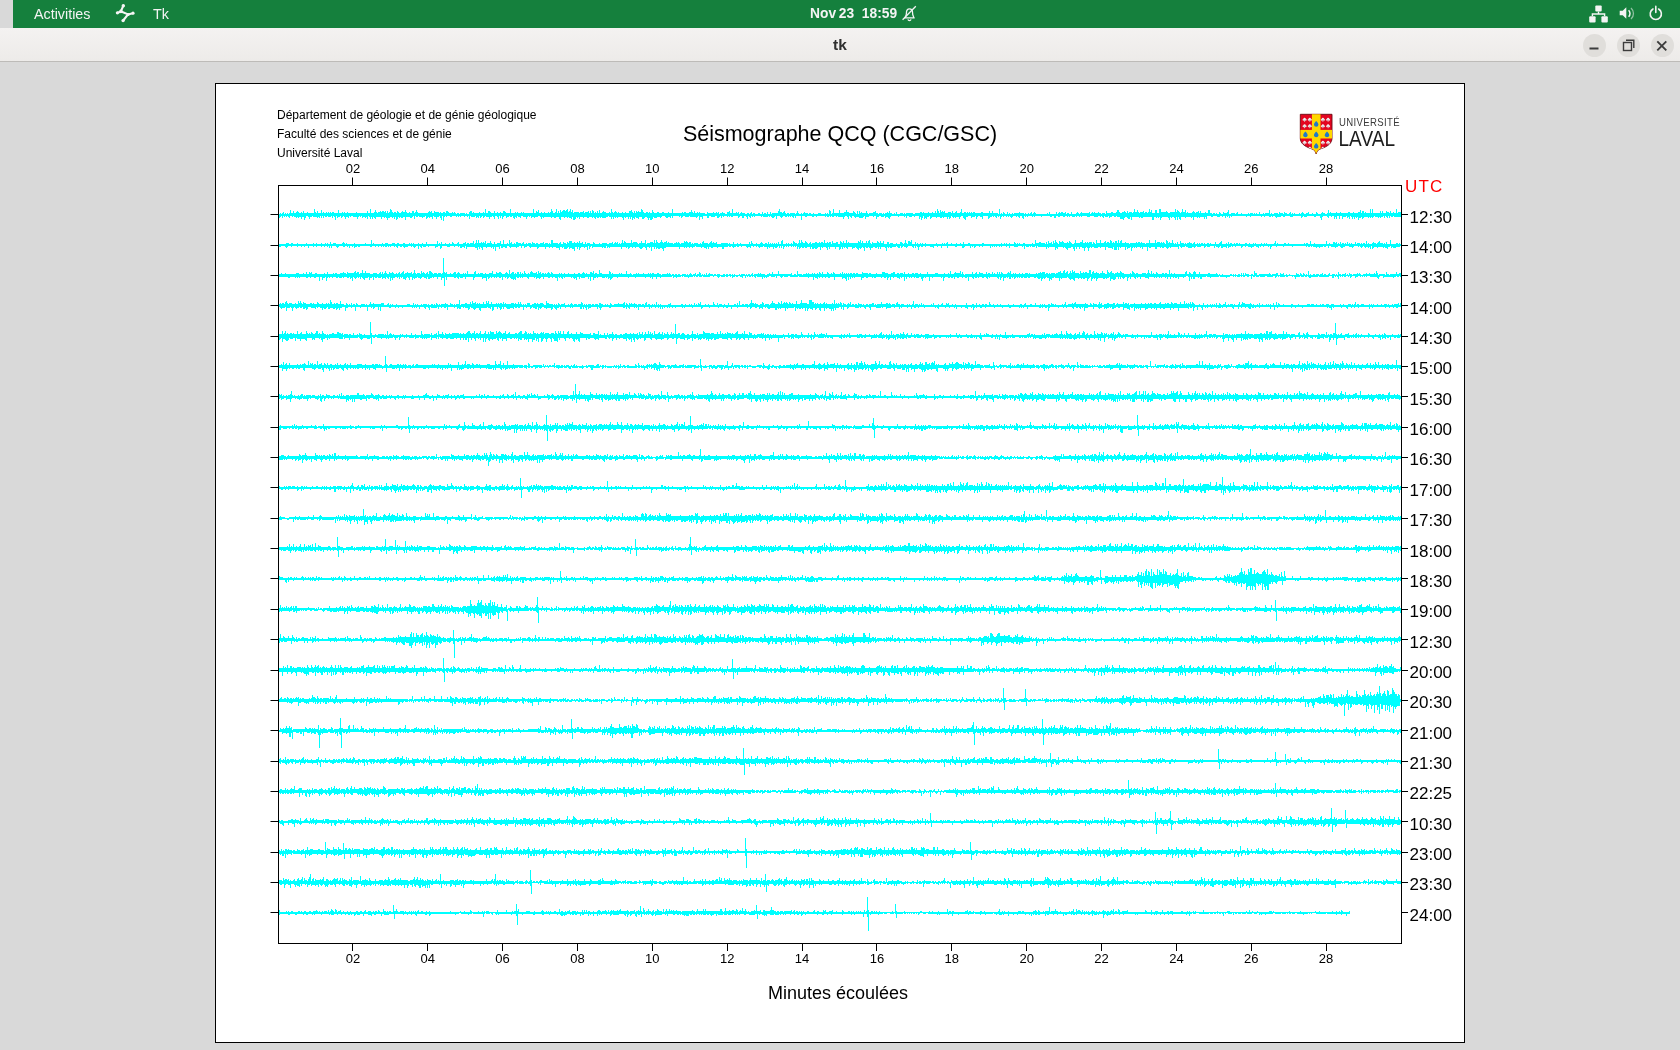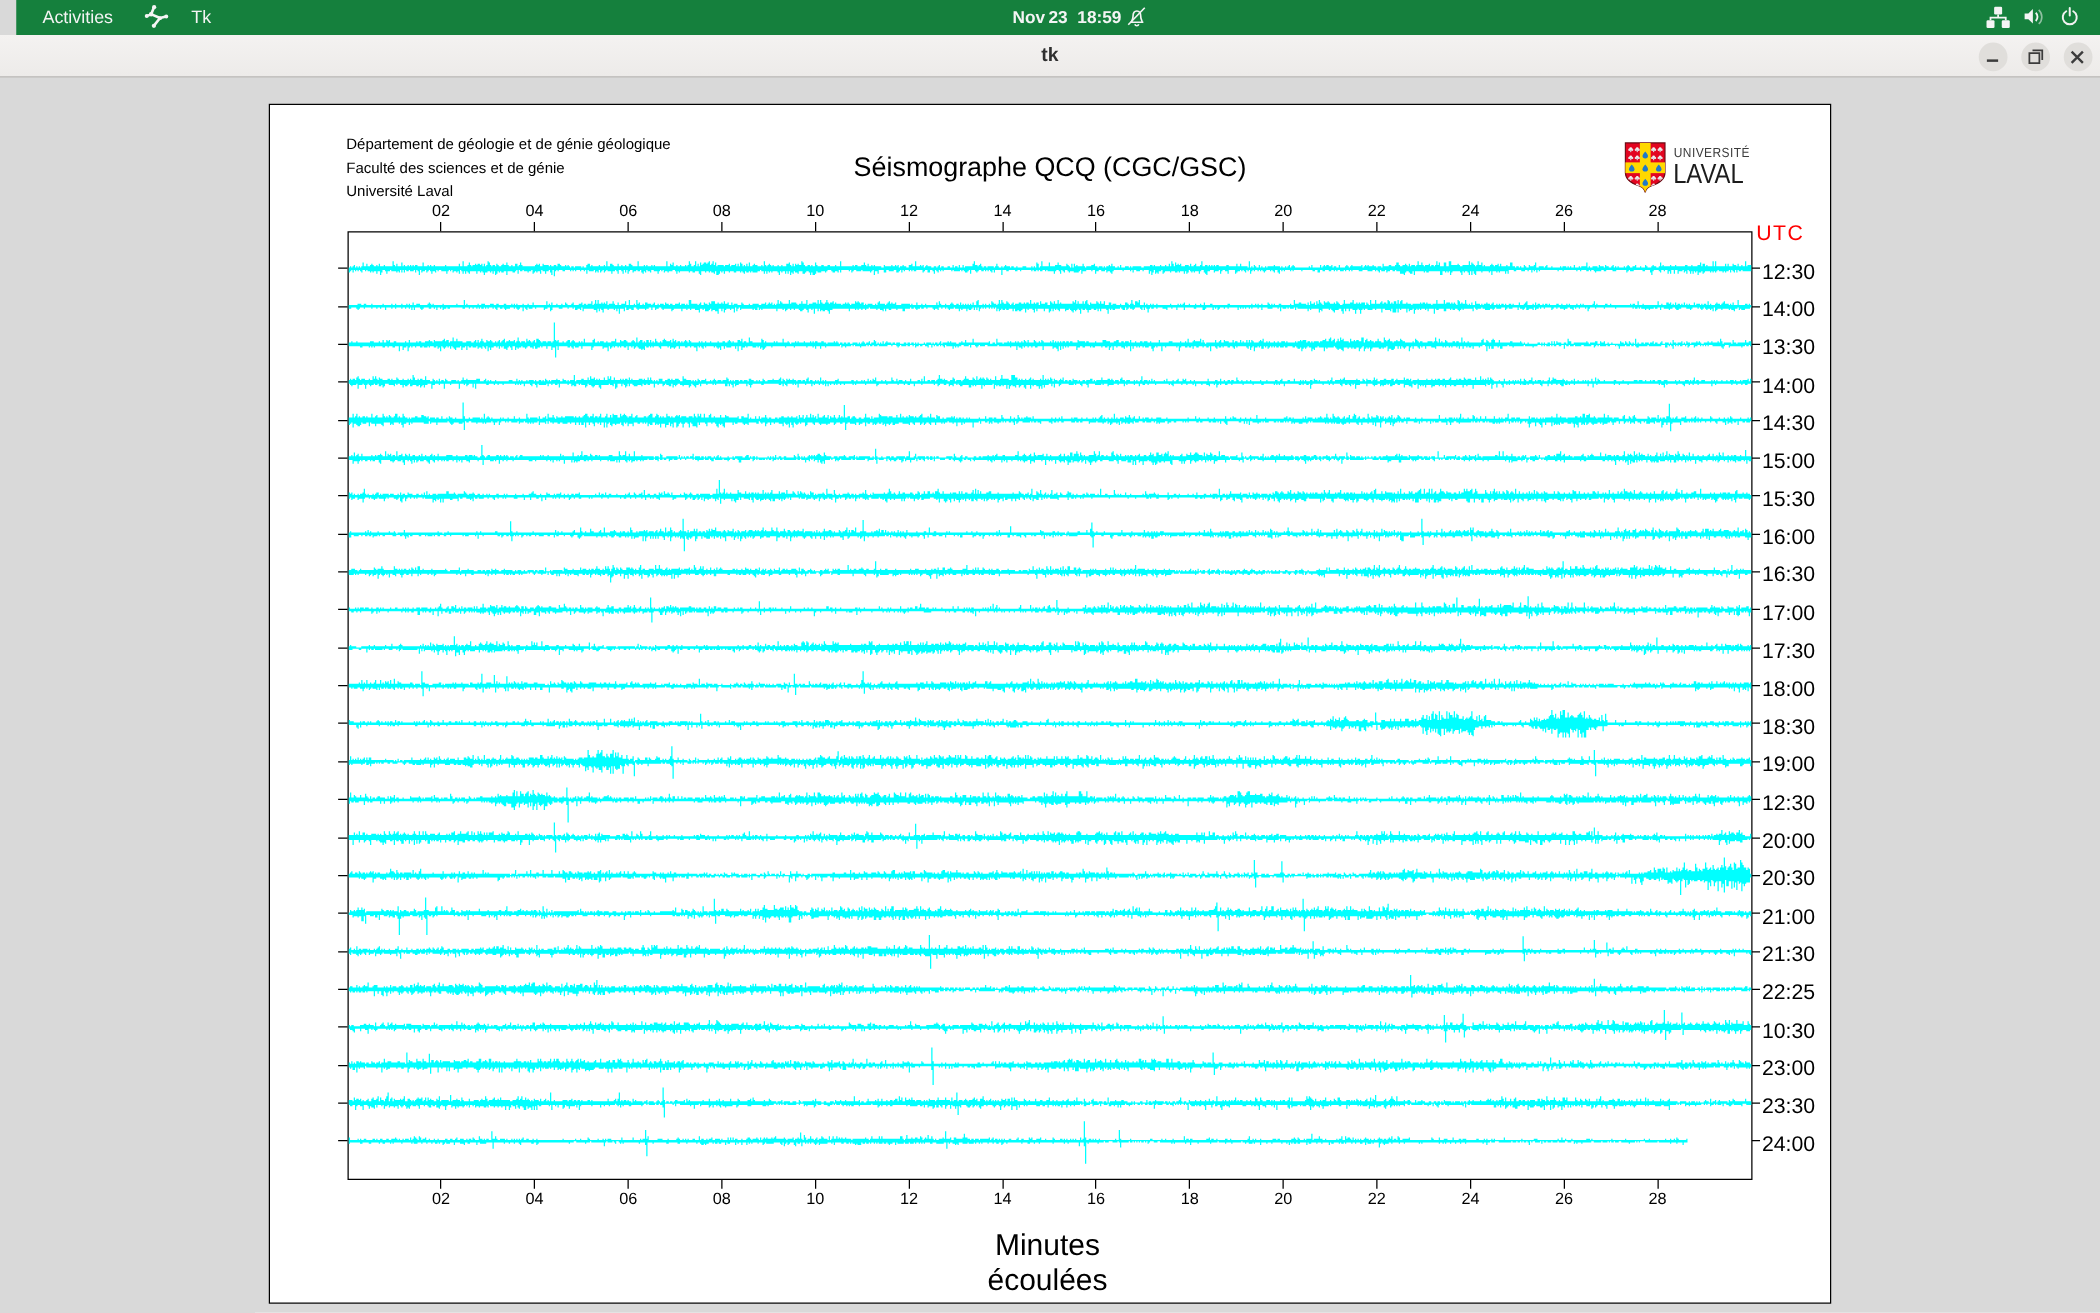--- a/index.html
+++ b/index.html
@@ -10,21 +10,21 @@
     border-bottom:1px solid #bdbbb8;box-sizing:border-box}
   #wtitle{left:0;top:28px;width:1680px;height:34px;line-height:33px;text-align:center;
     font-weight:bold;font-size:15.5px;color:#2f2f2f}
   .wbtn{position:absolute;top:34px;width:23px;height:23px;border-radius:50%;background:#e0dedb}
   #canvas{left:215px;top:83px;width:1248px;height:958px;background:#fff;border:1px solid #000}
   .xl{position:absolute;width:30px;text-align:center;font-size:13px;color:#000}
   .tl{position:absolute;font-size:17px;color:#000}
   #dept{left:277px;top:105.8px;font-size:12px;line-height:19.1px;color:#000}
   #ptitle{left:680px;top:122px;width:320px;text-align:center;font-size:21.5px;color:#000}
   #utc{left:1405px;top:176.5px;font-size:17px;letter-spacing:1.2px;color:#f00}
-  #xaxt{left:758px;top:982.5px;width:160px;text-align:center;font-size:24px;color:#000}
+  #xaxt{left:758px;top:982.5px;width:160px;text-align:center;font-size:18px;color:#000}
 </style></head>
 <body>
 <div class="abs" id="topbar">
   <div class="t" style="left:21px">Activities</div>
   <div class="t" style="left:140px">Tk</div>
   <div class="t" style="left:797px;font-weight:600;font-size:13.8px">Nov 23&nbsp;&nbsp;18:59</div>
 </div>
 <div class="abs" id="titlebar"></div>
 <div class="abs" id="wtitle">tk</div>
 <div class="wbtn" style="left:1582.5px"></div>

